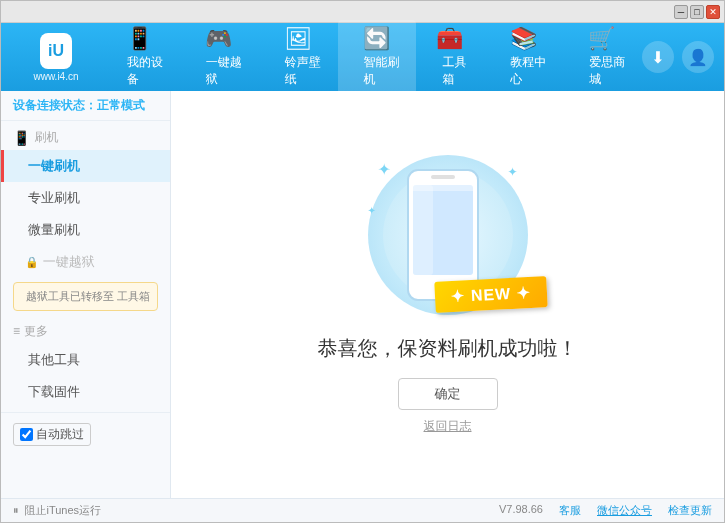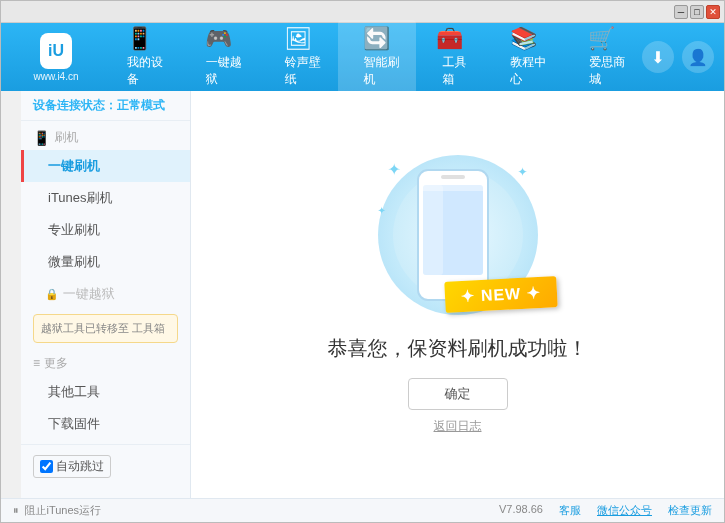--- a/index.html
+++ b/index.html
@@ -138,20 +138,21 @@
 
     .jailbreak-note {
       margin: 4px 12px;
       background: #fff8e6;
       border: 1px solid #f5d88a;
       border-radius: 4px;
       padding: 5px 7px;
       font-size: 11px;
       color: #888;
       line-height: 1.5;
+      text-align: right;
     }
 
     .sidebar-more-title {
       display: flex;
       align-items: center;
       padding: 8px 12px 4px;
       color: #aaa;
       font-size: 12px;
     }
 
@@ -301,38 +302,35 @@
         <div class="nav-label">爱思商城</div>
       </div>
     </div>
 
     <div class="header-right">
       <div class="header-btn">⬇</div>
       <div class="header-btn">👤</div>
     </div>
   </div>
 
-  <div style="display:flex; flex:1; overflow:hidden;padding-left:20px;">
+  <div style="display:flex; flex:1; overflow:hidden;">
 
     <div class="sidebar">
 
       <div class="status-bar">
         <span>设备连接状态：</span><span>正常模式</span>
       </div>
 
       <div class="sidebar-section-title">
         <span class="icon">📱</span>
         <span>刷机</span>
       </div>
 
       <div class="sidebar-item active">
         <span>一键刷机</span>
-      </div>
-      <div class="sidebar-item">
-        <span>iTunes刷机</span>
       </div>
       <div class="sidebar-item">
         <span>专业刷机</span>
       </div>
       <div class="sidebar-item">
         <span>微量刷机</span>
       </div>
 
       <div class="sidebar-disabled">
         <span class="lock">🔒</span>

